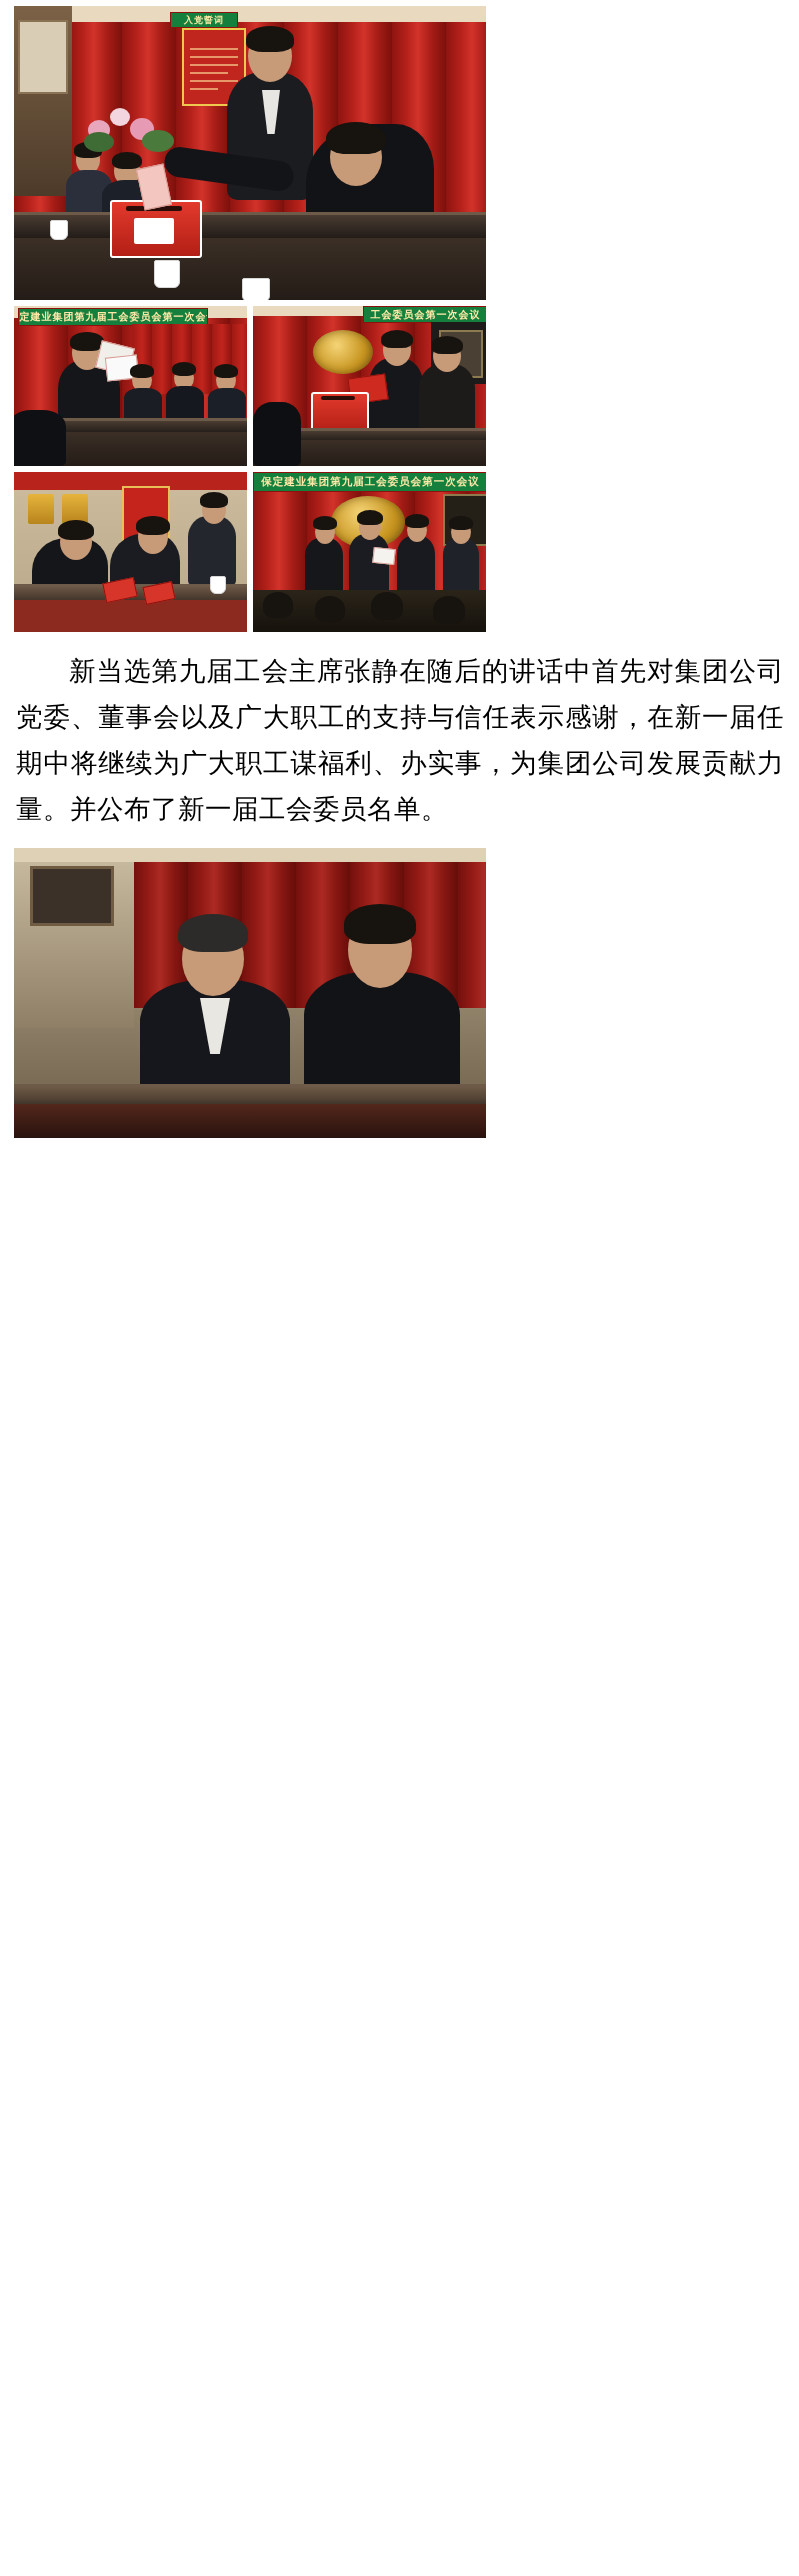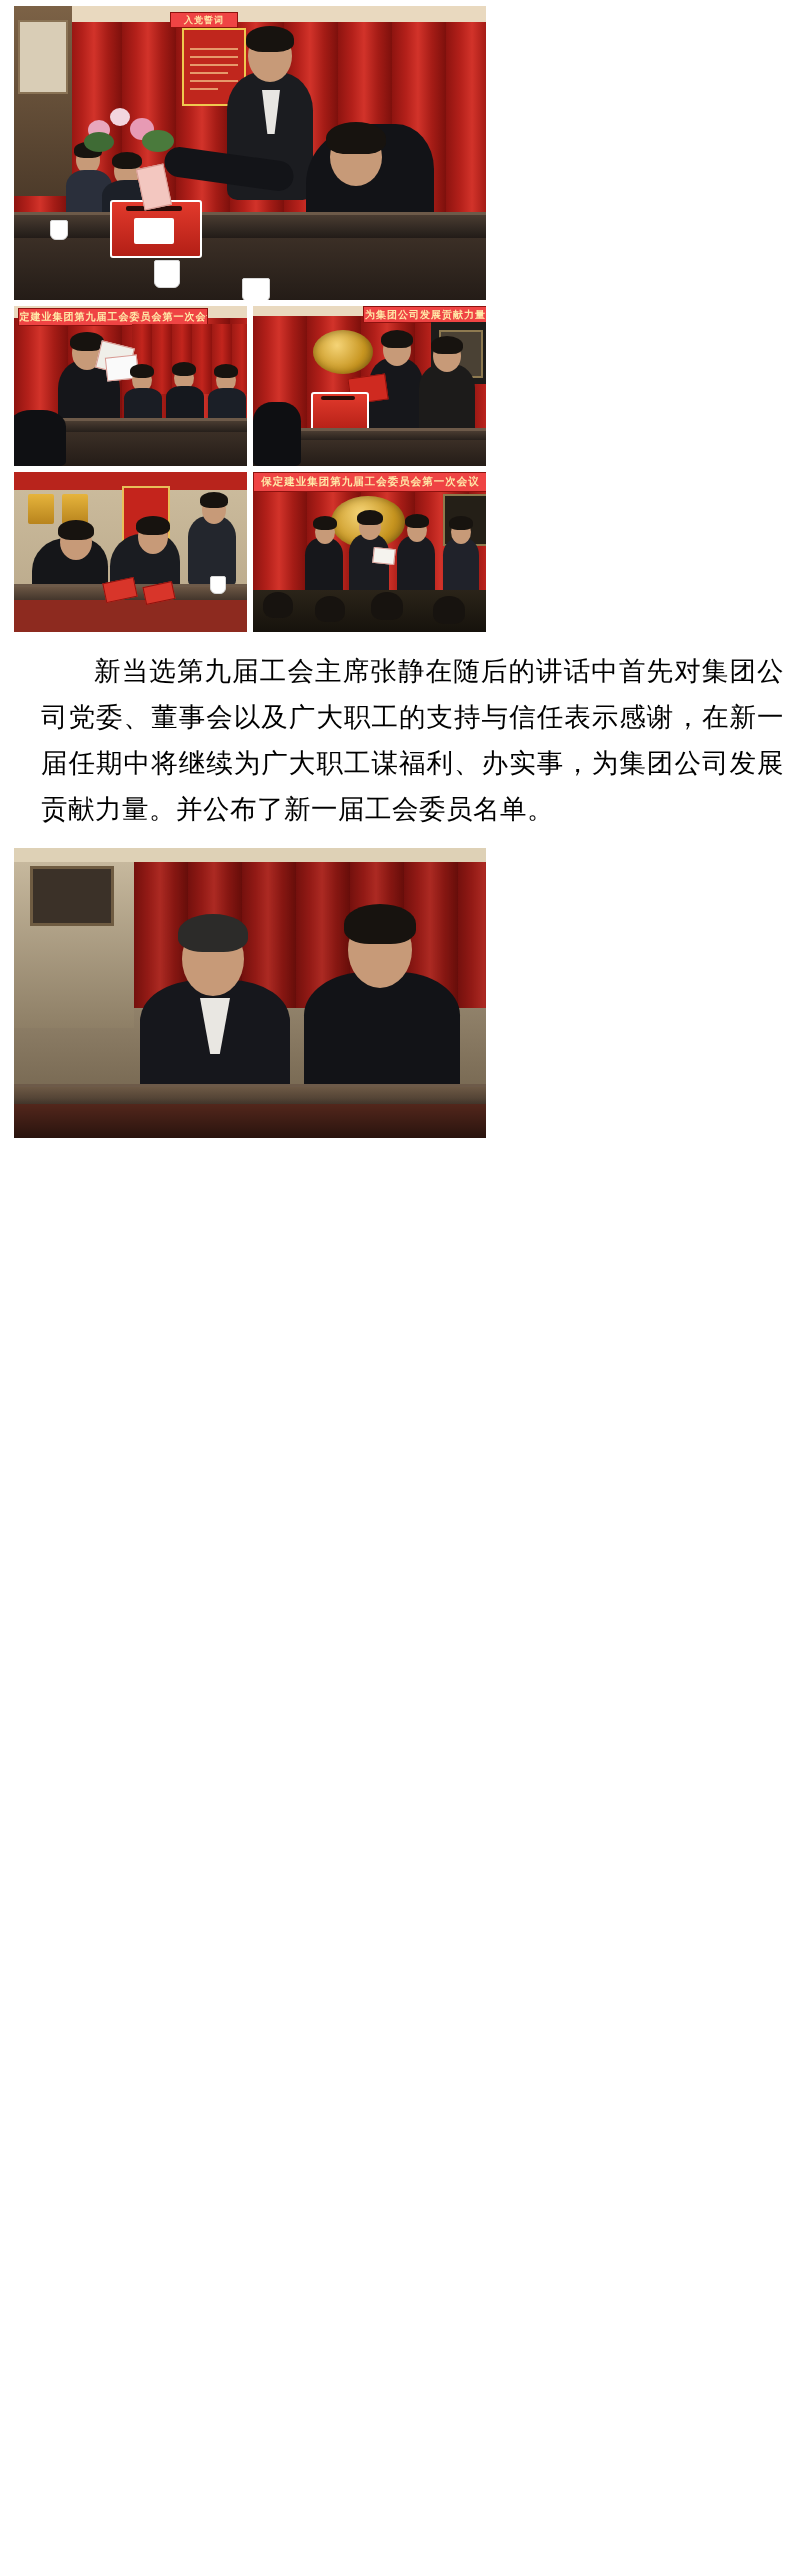--- a/index.html
+++ b/index.html
@@ -47,21 +47,21 @@
     left: 0; right: 0; top: 0;
     background: #e9d9bf;
   }
   .goldBar {
     position: absolute;
     background: linear-gradient(180deg, #e6b43c, #b8841d);
     border-radius: 2px;
   }
   .redBanner {
     position: absolute;
-    background: #ef4444;
+    background: #15803d;
     color: #ffe9a8;
     font-family: "Liberation Sans", sans-serif;
     font-weight: bold;
     display: flex;
     align-items: center;
     justify-content: center;
     letter-spacing: 1px;
     white-space: nowrap;
     overflow: hidden;
     border: 1px solid #8d120e;
@@ -266,21 +266,21 @@
         <div class="person" style="left:194px; top:82px; width:38px; height:34px; background:#1b1f27;"></div>
 
         <div class="table" style="top:112px; height:14px;"></div>
         <div class="tableFront" style="top:126px; height:34px;"></div>
         <div class="person" style="left:-6px; top:104px; width:58px; height:56px; background:#0f1013;"></div>
       </div>
 
       <div class="photo" style="width:233px; height:160px;">
         <div class="curtain"></div>
         <div class="wallTop" style="height:10px;"></div>
-        <div class="redBanner" style="left:110px; top:0px; width:123px; height:15px; font-size:10px;">为集团公司发展贡献力量</div>
+        <div class="redBanner" style="left:110px; top:0px; width:123px; height:15px; font-size:10px;">工会委员会第一次会议</div>
         <div class="emblem" style="left:60px; top:24px; width:60px; height:44px; border-radius:50%;"></div>
         <div class="layer" style="left:178px; top:16px; width:55px; height:62px; background:#1d1c1a;"></div>
         <div class="layer" style="left:186px; top:24px; width:40px; height:44px; background:#4a4134; border:2px solid #8e7a50;"></div>
 
         <div class="person" style="left:116px; top:52px; width:54px; height:86px; background:#16171b;"></div>
         <div class="head" style="left:130px; top:28px; width:28px; height:32px;"></div>
         <div class="hair" style="left:128px; top:24px; width:32px; height:18px;"></div>
 
         <div class="person" style="left:166px; top:58px; width:56px; height:80px; background:#1c1b1a;"></div>
         <div class="head" style="left:180px; top:34px; width:28px; height:32px;"></div>
@@ -354,21 +354,21 @@
         <div class="layer" style="left:0; top:118px; height:42px; background:linear-gradient(180deg,#2b2419,#16120c);"></div>
         <div class="hair" style="left:10px; top:120px; width:30px; height:26px;"></div>
         <div class="hair" style="left:62px; top:124px; width:30px; height:26px;"></div>
         <div class="hair" style="left:118px; top:120px; width:32px; height:28px;"></div>
         <div class="hair" style="left:180px; top:124px; width:32px; height:28px;"></div>
       </div>
 
     </div>
   </div>
 
-  <div class="article" style="padding:16px 16px 8px 16px;margin-left:25px;">
+  <div class="article" style="padding:16px 16px 8px 16px;">
     <p>新当选第九届工会主席张静在随后的讲话中首先对集团公司党委、董事会以及广大职工的支持与信任表示感谢，在新一届任期中将继续为广大职工谋福利、办实事，为集团公司发展贡献力量。并公布了新一届工会委员名单。</p>
   </div>
 
   <div class="photo" style="margin:6px 14px 14px 14px; width:472px; height:290px;">
     <div class="layer" style="background:linear-gradient(180deg,#b9ab93 0%,#9d8e76 40%,#6b5c46 100%);"></div>
     <div class="curtain dim" style="left:120px; right:0; top:0; height:160px;"></div>
     <div class="layer" style="left:0; width:120px; top:0; height:180px; background:linear-gradient(180deg,#cbbda2,#8e7f66);"></div>
     <div class="layer" style="left:16px; top:18px; width:78px; height:54px; background:#3b3128; border:3px solid #6f5c42;"></div>
     <div class="layer" style="left:0; right:0; top:0; height:14px; background:#ded1b6;"></div>
 

